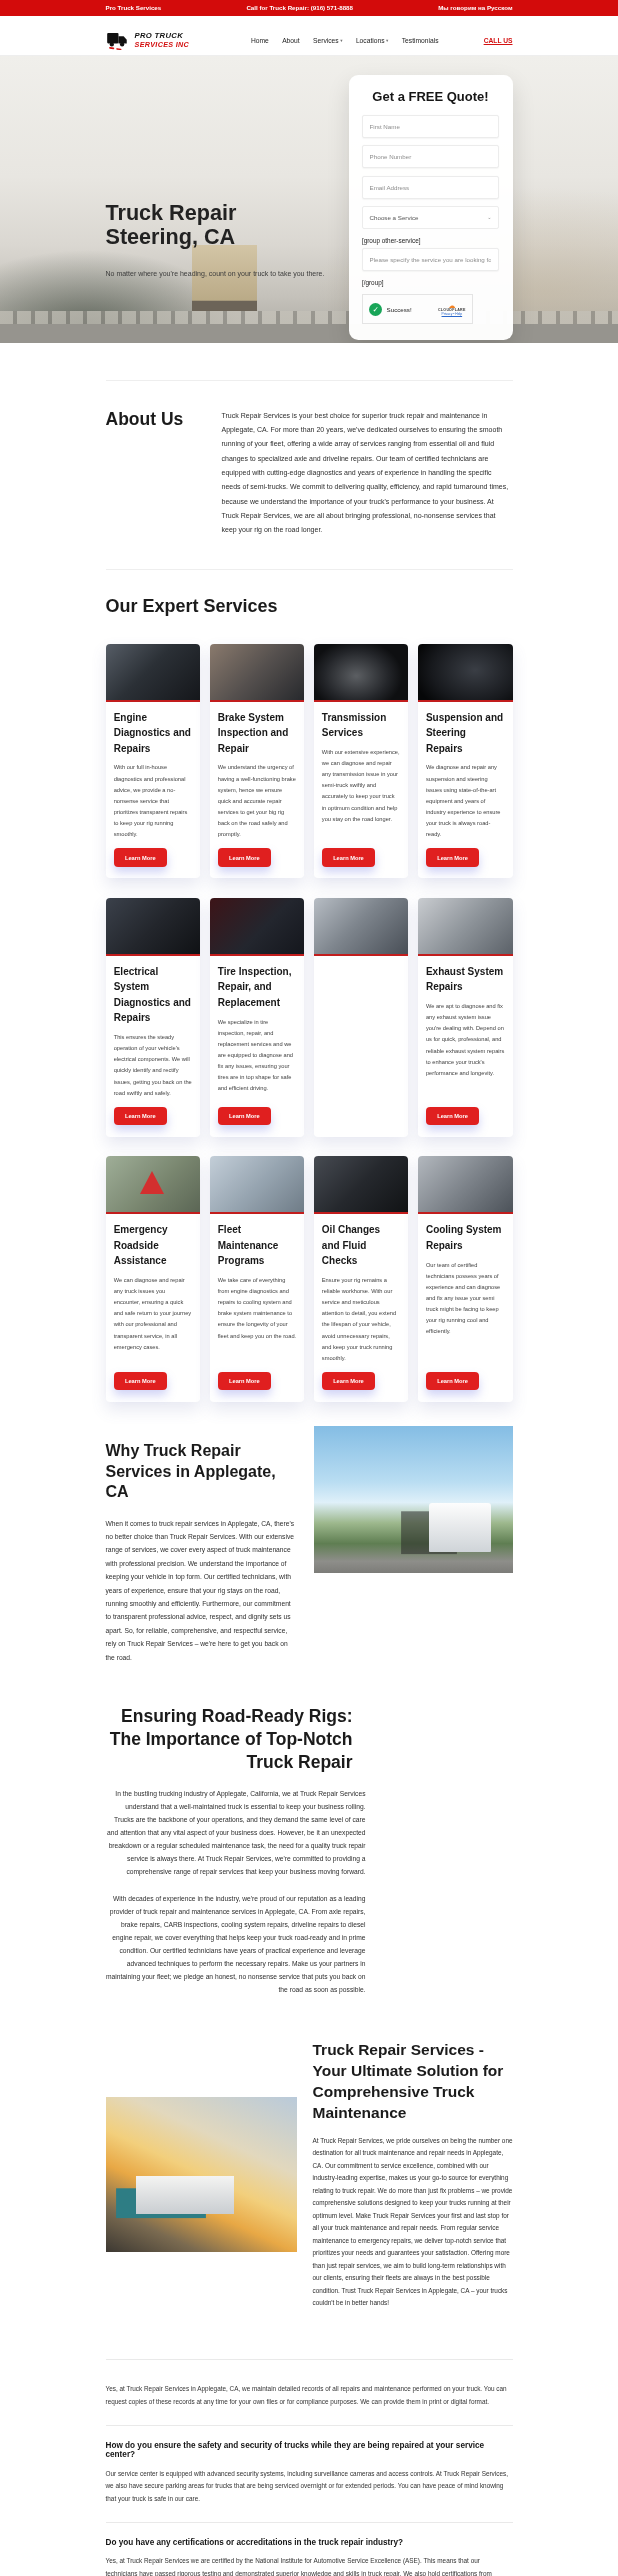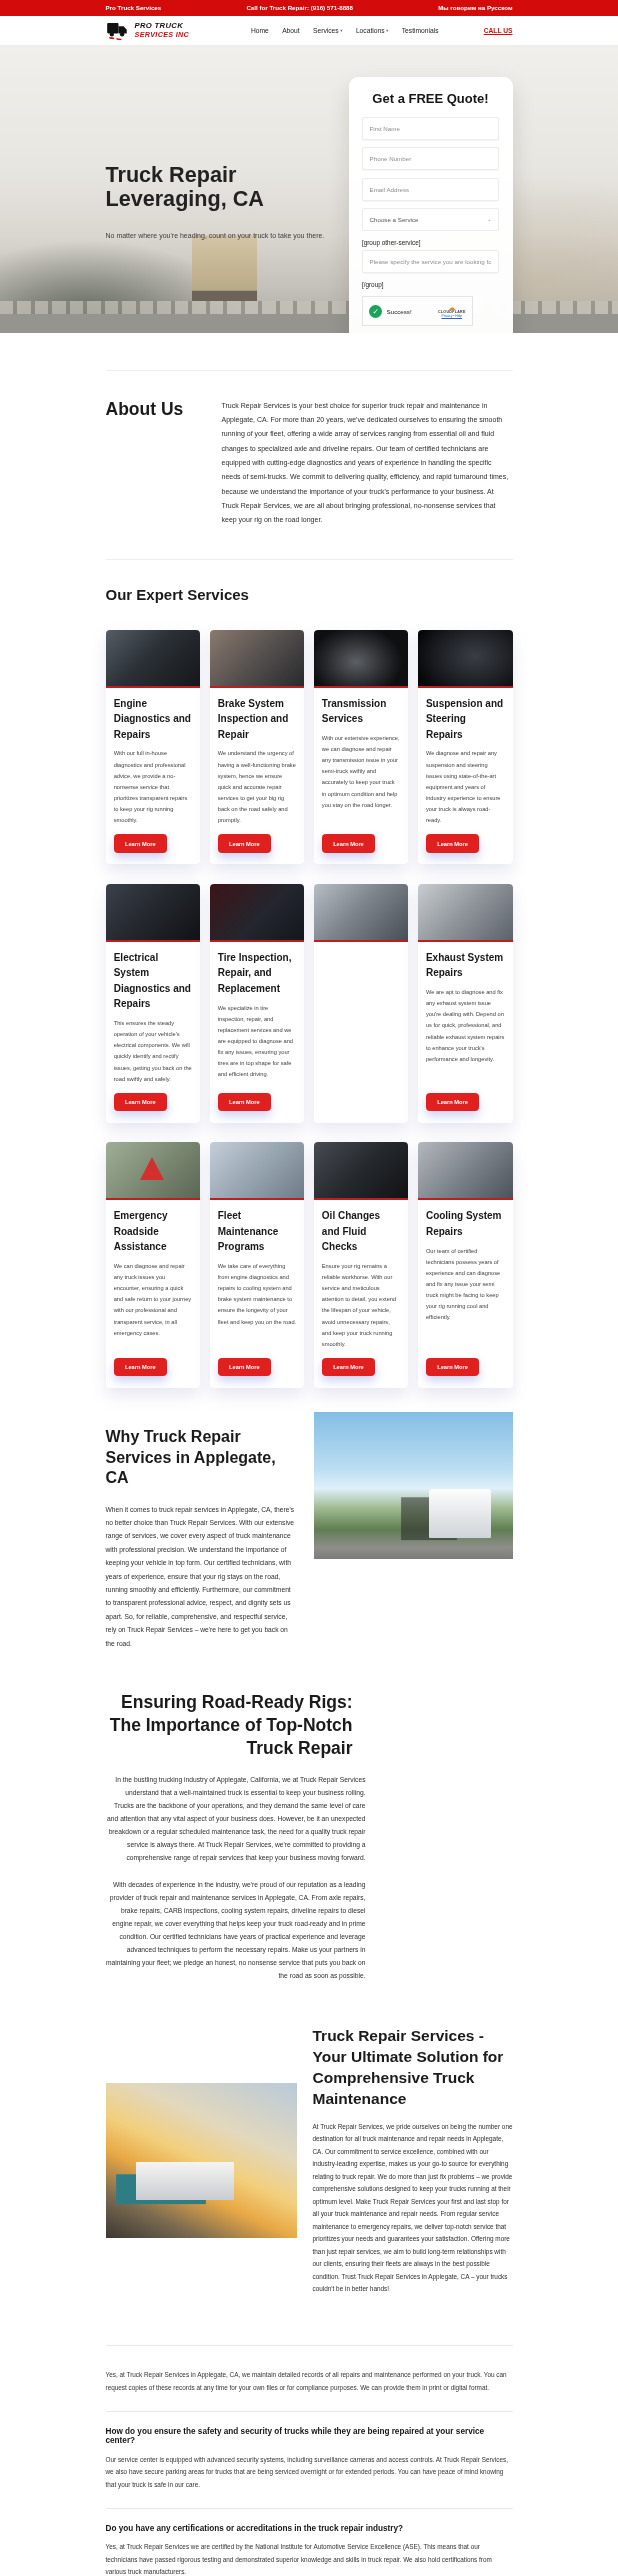--- a/index.html
+++ b/index.html
@@ -5,21 +5,21 @@
   * { margin:0; padding:0; box-sizing:border-box; }
   html,body { width:618px; margin:0 auto; font-family:"Liberation Sans", sans-serif; background:#fff; color:#1b1b1b; }
   .container { width:407px; margin:0 auto; position:relative; }
   button { font-family:"Liberation Sans", sans-serif; cursor:pointer; border:none; }
 
   
   .topbar { height:15.5px; background:#d30b0b; color:#fff; font-size:6.2px; font-weight:bold; display:flex; align-items:center; }
   .topbar .container { display:flex; justify-content:space-between; width:407px; }
 
   
-  .nav { height:30px; background:#fff; border-bottom:0.5px solid #eee; display:flex; align-items:center; }
+  .nav { height:30px; background:#fff; border-bottom:0.5px solid #eee; display:flex; align-items:center;margin-top:10px; }
   .nav .container { display:flex; align-items:center; }
   .logo { display:flex; align-items:center; gap:4.1px; }
   .logo-txt div:first-child { font-size:7.7px; font-weight:800; font-style:italic; letter-spacing:0.3px; color:#111; }
   .logo-txt div:last-child { font-size:7.2px; font-weight:800; font-style:italic; letter-spacing:0.3px; color:#d31010; }
   .navlinks { display:flex; gap:13.4px; margin-left:62px; font-size:6.7px; color:#222; }
   .navlinks a { text-decoration:none; color:#222; display:flex; align-items:center; gap:1.5px; }
   .chev { font-size:4.6px; color:#777; }
   .callus { margin-left:auto; font-size:6.7px; font-weight:bold; color:#d31010; text-decoration:underline; cursor:pointer; }
 
   
@@ -28,23 +28,23 @@
       radial-gradient(216px 108px at 14% 94%, rgba(40,52,40,.6), transparent 70%),
       radial-gradient(319px 144px at 88% 82%, rgba(196,180,152,.45), transparent 72%),
       linear-gradient(180deg,#f0efeb 0%,#e8e6e1 42%,#dad7d1 66%,#c4c1ba 84%,#a8a6a0 100%); }
   .hero-road { position:absolute; left:0; right:0; bottom:0; height:18.5px; background:#96948e; }
   .hero-rail { position:absolute; left:0; right:0; bottom:17.5px; height:14.4px; opacity:.75;
     background:repeating-linear-gradient(90deg,#c4c1b8 0 13.4px,#8e8c85 13.4px 17.5px); }
   .hero-truckshape { position:absolute; left:192px; bottom:32px; width:65px; height:66px;
     background:linear-gradient(180deg,#d3c5a6,#b5a581); box-shadow:inset 0 -10.3px 0 #6c6458; }
   .hero-inner { position:relative; height:100%; }
   .hero-copy { position:absolute; left:0; top:117px; width:227px; }
-  .hero-copy h1 { font-size:21.6px; line-height:1.15; font-weight:bold; color:#222; }
+  .hero-copy h1 { font-size:21.6px; line-height:1.15; font-weight:bold; color:#222;margin-top:28px; }
   .hero-sub { margin-top:19.6px; font-size:7px; color:#3c3c3c; }
-  .quote-card { position:absolute; right:0; top:31px; width:164px; background:rgba(255,255,255,.97);
+  .quote-card { position:absolute; right:0; top:19px; width:164px; background:rgba(255,255,255,.97);
     border-radius:9.3px; padding:14.4px 13.4px 15.5px; box-shadow:0 9.3px 23px rgba(0,0,0,.12); }
   .quote-card h2 { font-size:13px; text-align:center; font-weight:bold; color:#161616; margin-bottom:11.3px; }
   .q-input { width:100%; height:23px; border:0.5px solid #ececec; border-radius:2.1px; background:#fff;
     font-size:6.2px; padding:0 6.7px; color:#333; margin-bottom:7.2px; box-shadow:0 0.5px 1.5px rgba(0,0,0,.04); }
   .q-input::placeholder { color:#8d8d8d; }
   .q-select { width:100%; height:23px; border:0.5px solid #ececec; border-radius:2.1px; background:#fff; font-size:6.2px;
     color:#555; margin-bottom:8.2px; display:flex; align-items:center; justify-content:space-between; padding:0 6.7px; cursor:pointer; }
   .grouptag { font-size:6.4px; color:#222; margin:1px 0 4.1px; }
   .cf-box { margin-top:8.2px; border:0.5px solid #e4e4e4; background:#fdfdfd; height:30px; display:flex; align-items:center;
     justify-content:space-between; padding:0 6.2px; width:111px; }
@@ -57,21 +57,21 @@
   .cf-links { font-size:3.3px; color:#2a66c9; text-decoration:underline; }
 
   
   .about { padding:37px 0 0; }
   .about .container { border-top:0.5px solid #eee; border-bottom:0.5px solid #eee; padding:28px 0 31px; display:flex; }
   .about h2 { font-size:17.5px; font-weight:bold; width:116px; flex:none; }
   .about p { font-size:7px; line-height:2.05; color:#2d2d2d; }
 
   
   .services { padding-top:26px; }
-  .services h2 { font-size:15px; font-weight:bold; }
+  .services h2 { font-size:18px; font-weight:bold; }
   .svc-grid { margin-top:27px; display:grid; grid-template-columns:repeat(4,1fr); gap:19.6px 9.3px; }
   .card { background:#fff; border-radius:4.1px; box-shadow:0 7.2px 15.5px rgba(90,100,160,.14); display:flex; flex-direction:column; }
   .card-img { height:58px; border-radius:4.1px 4.1px 0 0; position:relative; overflow:hidden; }
   .card-img::before { content:""; position:absolute; left:0; right:0; bottom:0; height:2.1px; background:#c21d1d; z-index:2; }
   .im1{background:linear-gradient(135deg,#565d66 0%,#2b3036 45%,#14161a 100%);}
   .im2{background:linear-gradient(135deg,#8a7a6d 0%,#55504e 50%,#26282c 100%);}
   .im3{background:radial-gradient(46px 36px at 45% 55%,#5c5f63,#232529 70%,#0e0f11 100%);}
   .im4{background:radial-gradient(62px 46px at 60% 45%,#3a3e45,#17191d 70%,#060708 100%);}
   .im5{background:linear-gradient(135deg,#3b414b 0%,#23262c 50%,#0f1114 100%);}
   .im6{background:linear-gradient(135deg,#3d1418 0%,#23262e 55%,#14161c 100%);}
@@ -169,21 +169,21 @@
 </div>
 
 <section class="hero">
   <div class="hero-rail"></div>
   <div class="hero-road"></div>
   <div class="hero-truckshape"></div>
   <div class="container hero-inner">
     <div class="hero-copy">
       <h1>
         <div>Truck Repair</div>
-        <div>Leveraging, CA</div>
+        <div>Steering, CA</div>
       </h1>
       <div class="hero-sub">No matter where you're heading, count on your truck to take you there.</div>
     </div>
     <div class="quote-card">
       <h2>Get a FREE Quote!</h2>
       <input class="q-input" placeholder="First Name" style="">
       <input class="q-input" placeholder="Phone Number" style="">
       <input class="q-input" placeholder="Email Address" style="">
       <div class="q-select">
         <span>Choose a Service</span>

